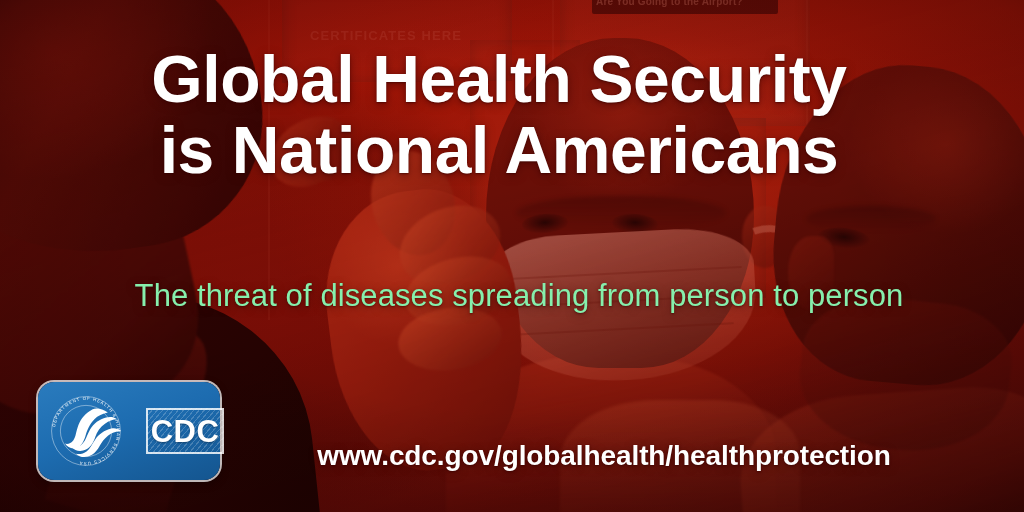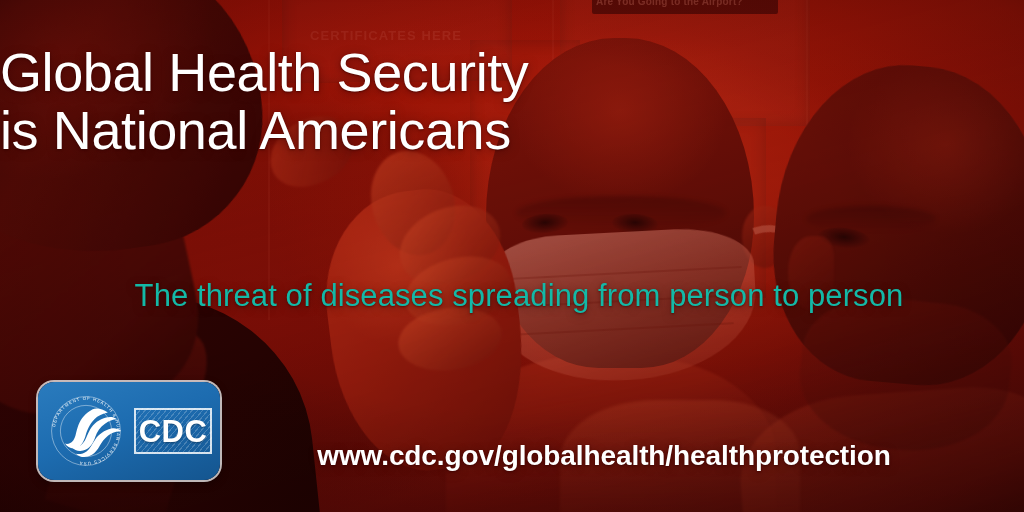--- a/index.html
+++ b/index.html
@@ -307,37 +307,37 @@
   .content {
     position: absolute;
     inset: 0;
   }
 
   .headline {
     position: absolute;
     left: 0;
     right: 26px;
     top: 44px;
-    text-align: left;
+    text-align: center;
     color: #ffffff;
-    font-size: 54px;
+    font-size: 66px;
     line-height: 1.07;
-    font-weight: normal;
+    font-weight: bold;
     letter-spacing: -0.4px;
     text-shadow: 0 2px 10px rgba(60,4,2,0.55), 0 1px 2px rgba(40,2,2,0.55);
   }
   .headline .l2 { display: block; }
 
   .subhead {
     position: absolute;
     left: 40px;
     right: 26px;
     top: 276px;
     text-align: center;
-    color: #14b8a6;
+    color: #86efac;
     font-size: 31px;
     line-height: 1.26;
     font-weight: normal;
     letter-spacing: 0.1px;
     text-shadow: 0 2px 8px rgba(60,4,2,0.55), 0 1px 2px rgba(40,2,2,0.5);
   }
   .subhead .l2 { display: block; }
 
   .url {
     position: absolute;
@@ -370,21 +370,21 @@
     width: 84px;
     height: 84px;
     margin-left: 6px;
     position: relative;
     flex: none;
   }
   .cdc-mark {
     position: relative;
     width: 78px;
     height: 46px;
-    margin-left: 6px;
+    margin-left: 18px;
     flex: none;
   }
   .cdc-mark-box {
     position: absolute;
     inset: 0;
     border: 2px solid rgba(255,255,255,0.82);
     background: repeating-linear-gradient(
       -50deg,
       rgba(255,255,255,0.20) 0px,
       rgba(255,255,255,0.20) 1px,

